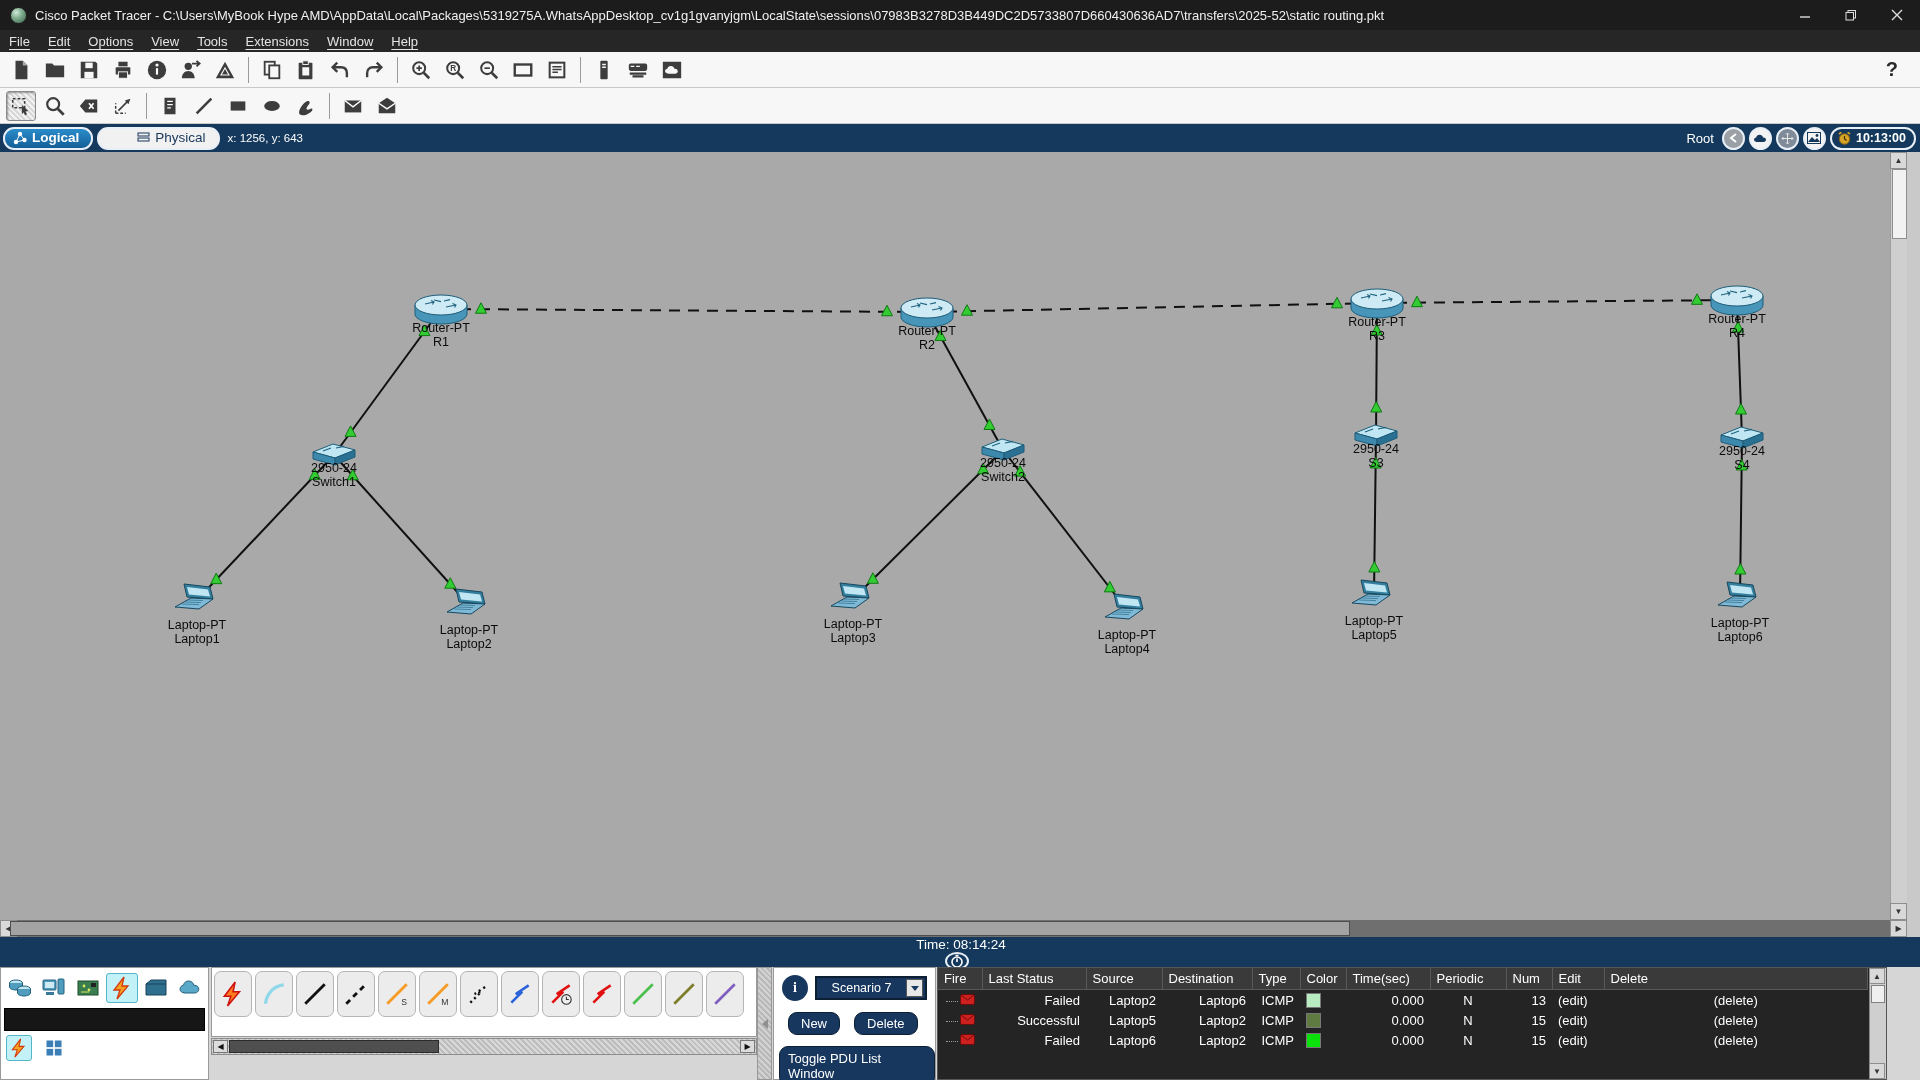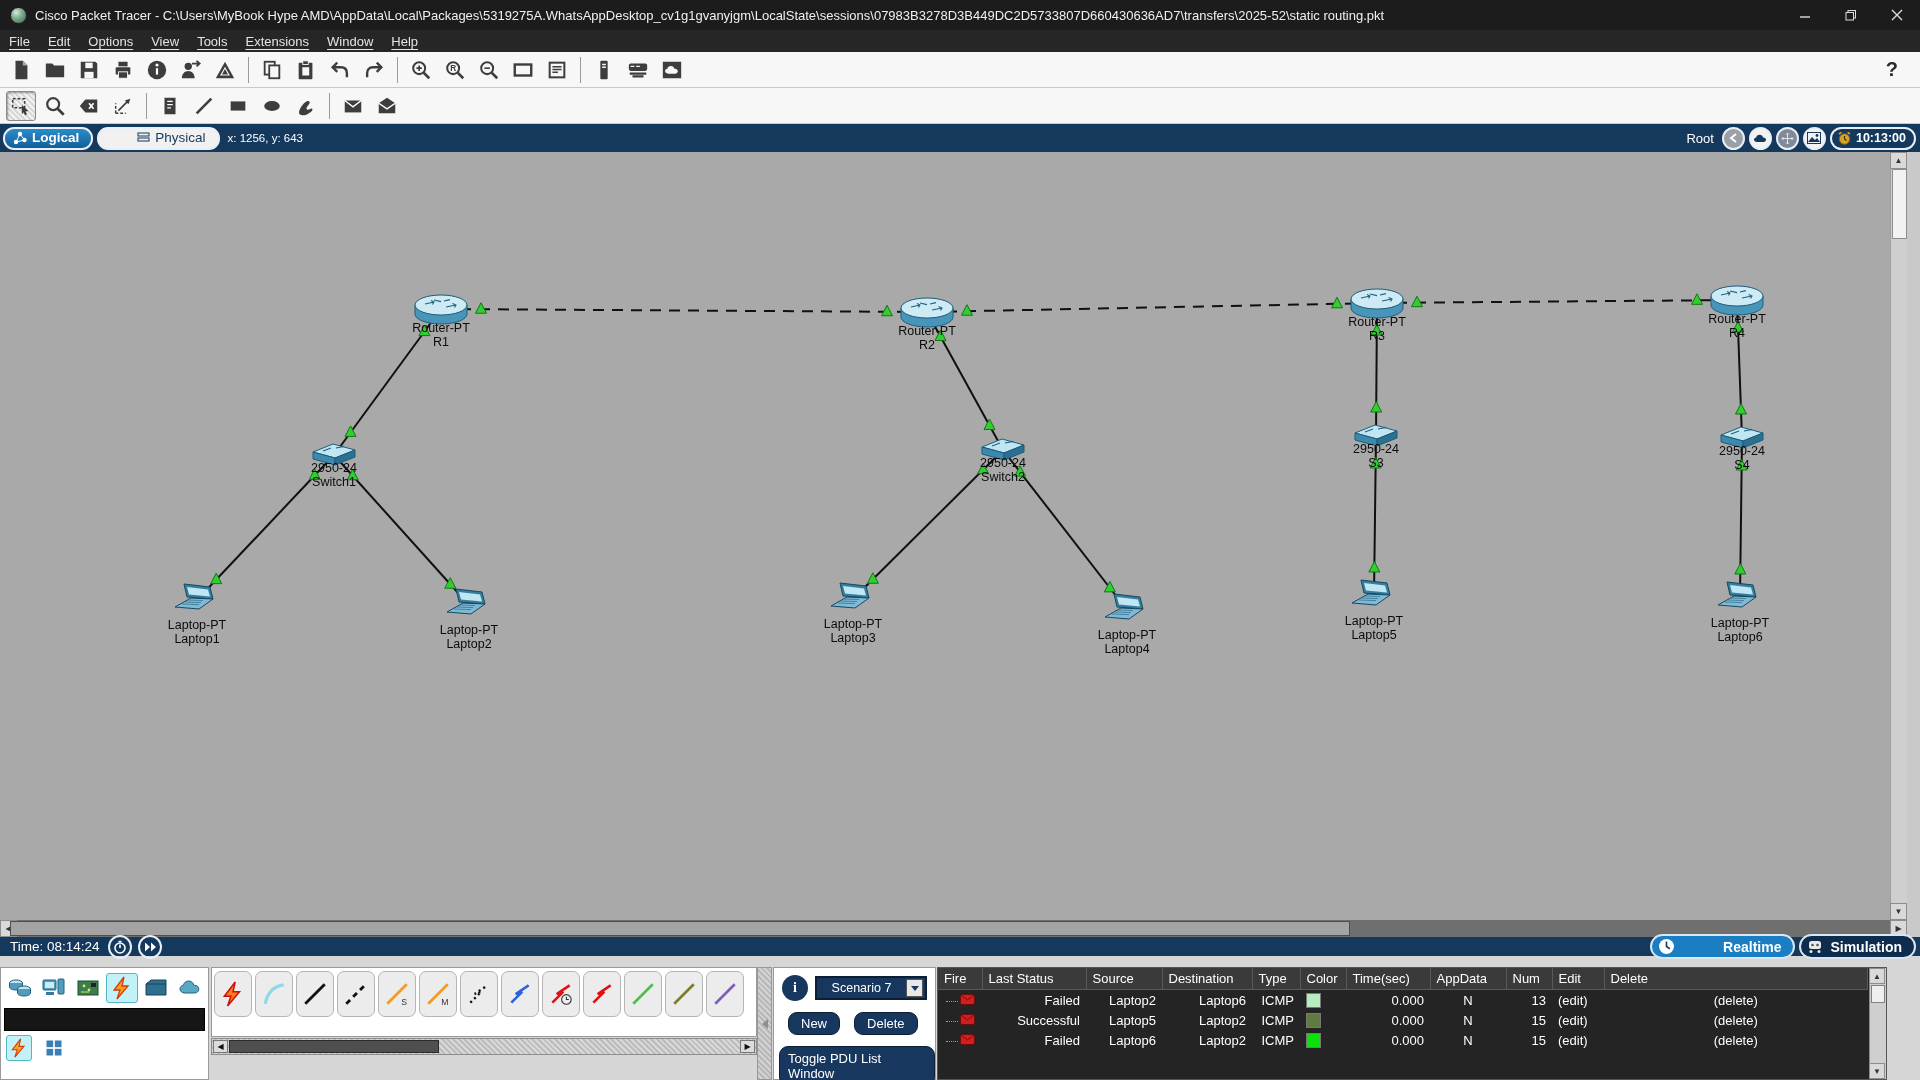--- a/index.html
+++ b/index.html
@@ -60,22 +60,22 @@
   .vscroll { position:absolute; right:13px; top:0; width:17px; height:768px; background:#cfcfcf;
              border-left:1px solid #9e9e9e; }
   .vthumb { position:absolute; left:1px; top:17px; width:15px; height:70px; background:#f2f2f2; border:1px solid #8d8d8d; }
   .hscroll { position:absolute; left:0; top:768px; width:1907px; height:17px; background:#6f6f6f; }
   .hthumb { position:absolute; left:10px; top:1px; width:1340px; height:15px; background:#a3a3a3; border:1px solid #4e4e4e; }
   .sarrow { position:absolute; width:17px; height:17px; background:#d9d9d9; border:1px solid #8d8d8d;
             display:flex; align-items:center; justify-content:center; font-size:8px; color:#333; }
   .corner { position:absolute; right:0; top:0; width:13px; height:785px; background:#c9c9c9; }
 
   
-  .timebar { position:absolute; left:0; top:937px; width:100%; height:19px; background:#15395d;
-             display:flex; align-items:center; color:#fff; }
+  .timebar { position:absolute; left:0; top:937px; width:100%; height:30px; background:#15395d;
+             display:flex; align-items:center; color:#fff;flex-direction:column; }
   .timelbl { font-size:13.5px; margin-left:10px; margin-right:8px; }
   .tb-circ { width:24px; height:24px; border-radius:50%; border:2px solid #e8eff6; margin-right:6px;
              display:flex; align-items:center; justify-content:center; }
   .modebtns { margin-left:auto; display:flex; gap:4px; margin-right:4px; }
   .modepill { display:flex; align-items:center; gap:5px; border-radius:13px; height:25px; padding:0 12px 0 6px;
               font-size:14px; font-weight:bold; border:2px solid #dbe6f0; }
   .modepill.active { background:#1b7ec2;gap:48px; }
   .modepill.inactive { background:#0e2d4e; }
 
   
@@ -779,21 +779,21 @@
         </colgroup>
         <thead>
             <tr>
               <th>Fire</th>
               <th>Last Status</th>
               <th>Source</th>
               <th>Destination</th>
               <th>Type</th>
               <th>Color</th>
               <th>Time(sec)</th>
-              <th>AppData</th>
+              <th>Periodic</th>
               <th>Num</th>
               <th>Edit</th>
               <th>Delete</th>
             </tr>
           </thead>
         <tbody>
             <tr>
               <td class="c"><span class="treedots"></span><svg width="15" height="11">
                   <rect x="0.5" y="0.5" width="14" height="10" rx="1.5" fill="#cf2020" stroke="#6e0d0d"></rect>
                   <path d="M1 1l6.5 5L14 1" stroke="#6e0d0d" fill="none"></path>

